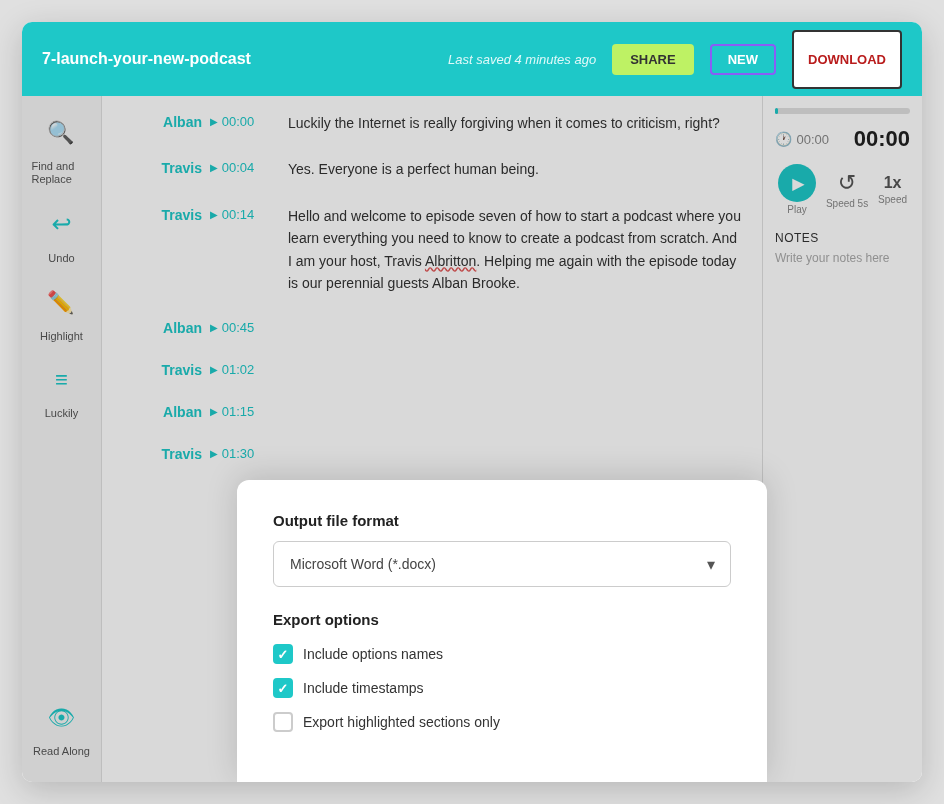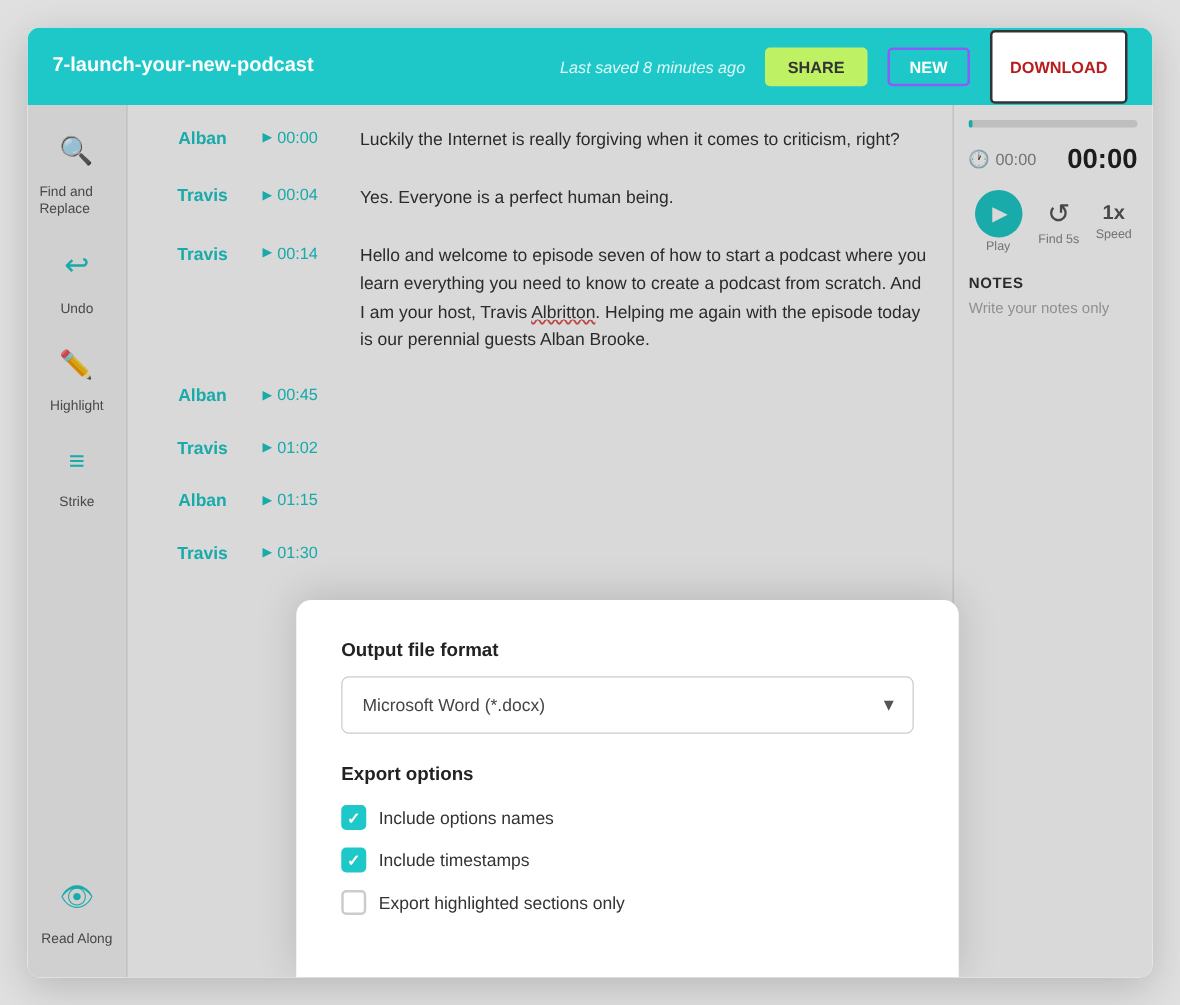--- a/index.html
+++ b/index.html
@@ -24,21 +24,21 @@
       flex-direction: column;
       position: relative;
     }
 
     
     .header {
       background: #1ec8c8;
       display: flex;
       align-items: center;
       padding: 0 20px;
-      height: 62px;
+      height: 74px;
       flex-shrink: 0;
       gap: 16px;
     }
     .header-title {
       color: #fff;
       font-weight: 700;
       font-size: 16px;
       flex: 1;
     }
     .header-saved {
@@ -132,21 +132,21 @@
       display: grid;
       grid-template-columns: 80px 70px 1fr;
       gap: 8px;
       margin-bottom: 24px;
       align-items: start;
     }
     .speaker {
       color: #1ec8c8;
       font-weight: 600;
       font-size: 14px;
-      text-align: center;
+      text-align: right;
       padding-top: 2px;
     }
     .timestamp {
       color: #1ec8c8;
       font-size: 13px;
       display: flex;
       align-items: center;
       gap: 4px;
       padding-top: 2px;
     }
@@ -239,21 +239,21 @@
       font-size: 10px;
       color: #888;
     }
     .ctrl-icon-gray {
       font-size: 20px;
       color: #888;
     }
     .notes-section { margin-top: 4px; }
     .notes-title {
       font-size: 12px;
-      font-weight: 700;
+      font-weight: 400;
       color: #333;
       letter-spacing: 0.5px;
       margin-bottom: 6px;
     }
     .notes-placeholder {
       font-size: 12px;
       color: #aaa;
     }
 
     
@@ -349,21 +349,21 @@
       color: #333;
     }
   </style>
 </head>
 <body>
 
 <div class="app-window">
 
   <div class="header">
     <span class="header-title">7-launch-your-new-podcast</span>
-    <span class="header-saved">Last saved 8 minutes ago</span>
+    <span class="header-saved">Last saved 4 minutes ago</span>
     <button class="btn-share">SHARE</button>
     <button class="btn-new">NEW</button>
     <button class="btn-download-header">DOWNLOAD</button>
   </div>
 
   <div class="main-content">
 
     <div class="sidebar">
       <div class="sidebar-item">
         <span class="sidebar-icon">🔍</span>
@@ -372,21 +372,21 @@
       <div class="sidebar-item">
         <span class="sidebar-icon" style="font-size:24px; color:#1ec8c8;">↩</span>
         <span class="sidebar-label">Undo</span>
       </div>
       <div class="sidebar-item">
         <span class="sidebar-icon" style="font-size:22px;">✏️</span>
         <span class="sidebar-label">Highlight</span>
       </div>
       <div class="sidebar-item">
         <span class="sidebar-icon" style="font-size:22px; color:#1ec8c8;">≡</span>
-        <span class="sidebar-label">Strike</span>
+        <span class="sidebar-label">Luckily</span>
       </div>
       <div class="sidebar-item" style="margin-top:auto; margin-bottom:16px;">
         <span class="sidebar-icon" style="font-size:22px;">👁</span>
         <span class="sidebar-label">Read Along</span>
       </div>
     </div>
 
     <div class="transcript">
 
       <div class="transcript-row">
@@ -466,30 +466,30 @@
       </div>
       <div class="player-controls">
         <button class="ctrl-btn">
           <div class="ctrl-play">
             <span class="ctrl-play-icon">▶</span>
           </div>
           <span class="ctrl-label">Play</span>
         </button>
         <button class="ctrl-btn">
           <span class="ctrl-icon-gray" style="font-size:22px; color:#555;">↺</span>
-          <span class="ctrl-label">Find 5s</span>
+          <span class="ctrl-label">Speed 5s</span>
         </button>
         <button class="ctrl-btn">
           <span style="font-size:16px; font-weight:700; color:#555;">1x</span>
           <span class="ctrl-label">Speed</span>
         </button>
       </div>
       <div class="notes-section">
         <div class="notes-title">NOTES</div>
-        <div class="notes-placeholder">Write your notes only</div>
+        <div class="notes-placeholder">Write your notes here</div>
       </div>
     </div>
 
     <div class="modal-overlay">
       <div class="modal">
 
         <div class="modal-section-label">Output file format</div>
         <div class="modal-select-wrapper">
           <select class="modal-select">
             <option>Microsoft Word (*.docx)</option>

